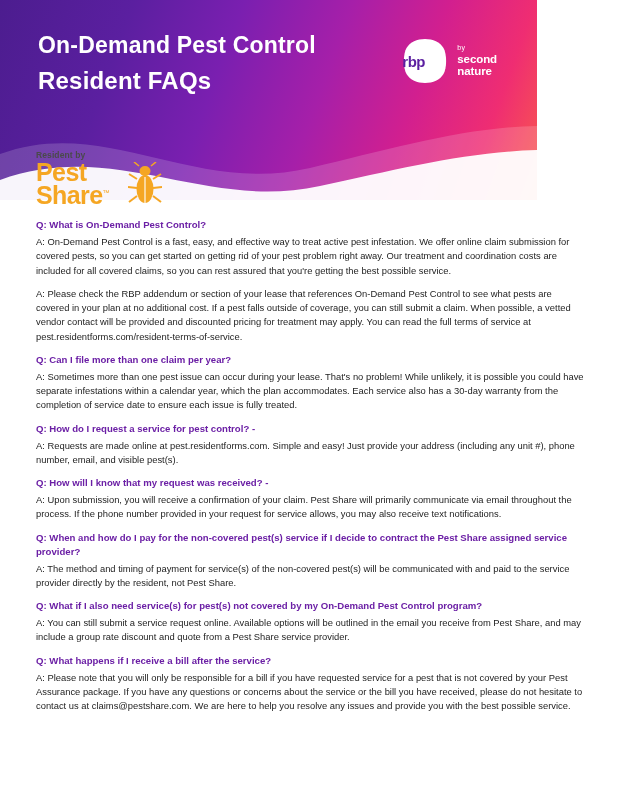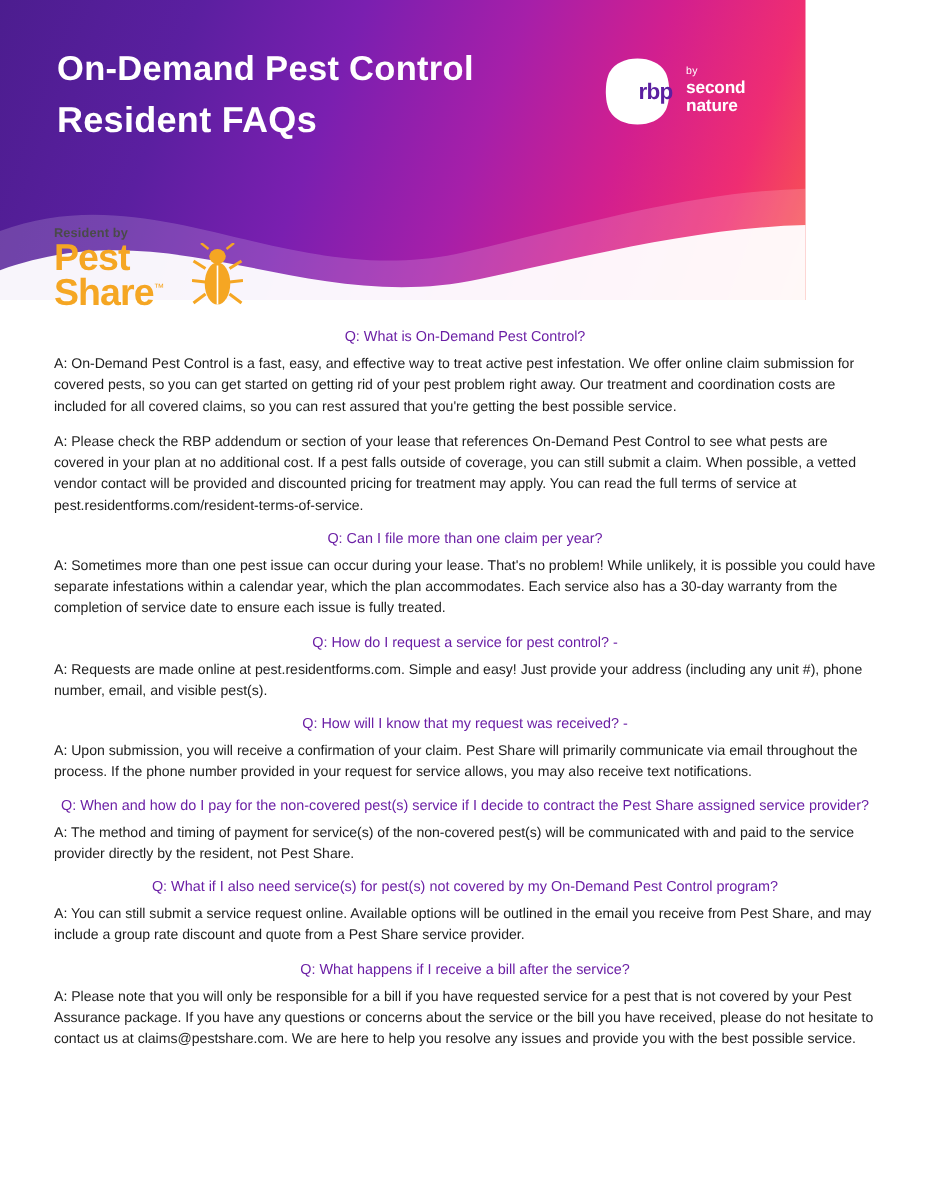--- a/index.html
+++ b/index.html
@@ -61,21 +61,21 @@
     display: flex;
     align-items: center;
     gap: 9px;
   }
   .rbp-mark {
     position: relative;
     width: 46px;
     height: 46px;
     display: flex;
     align-items: center;
-    justify-content: flex-end;
+    justify-content: flex-start;
   }
   .rbp-mark svg { position: absolute; left: 0; top: 0; }
   .rbp-mark span {
     position: relative;
     color: #5b1fa0;
     font-size: 15px;
     font-weight: bold;
     letter-spacing: -0.5px;
   }
   .rbp-by {
@@ -139,24 +139,23 @@
   .faq {
     position: absolute;
     left: 36px;
     top: 218px;
     width: 548px;
   }
   .faq-item { margin-bottom: 9px; }
   .q {
     color: #6b1fa5;
     font-size: 9.6px;
-    font-weight: normal;
+    font-weight: bold;
     line-height: 1.45;
     margin: 0 0 3px 0;
-    text-align: center;
   }
   .a {
     color: #1d1d1d;
     font-size: 9.4px;
     line-height: 1.52;
     margin: 0;
   }
 </style>
 </head>
 <body>

